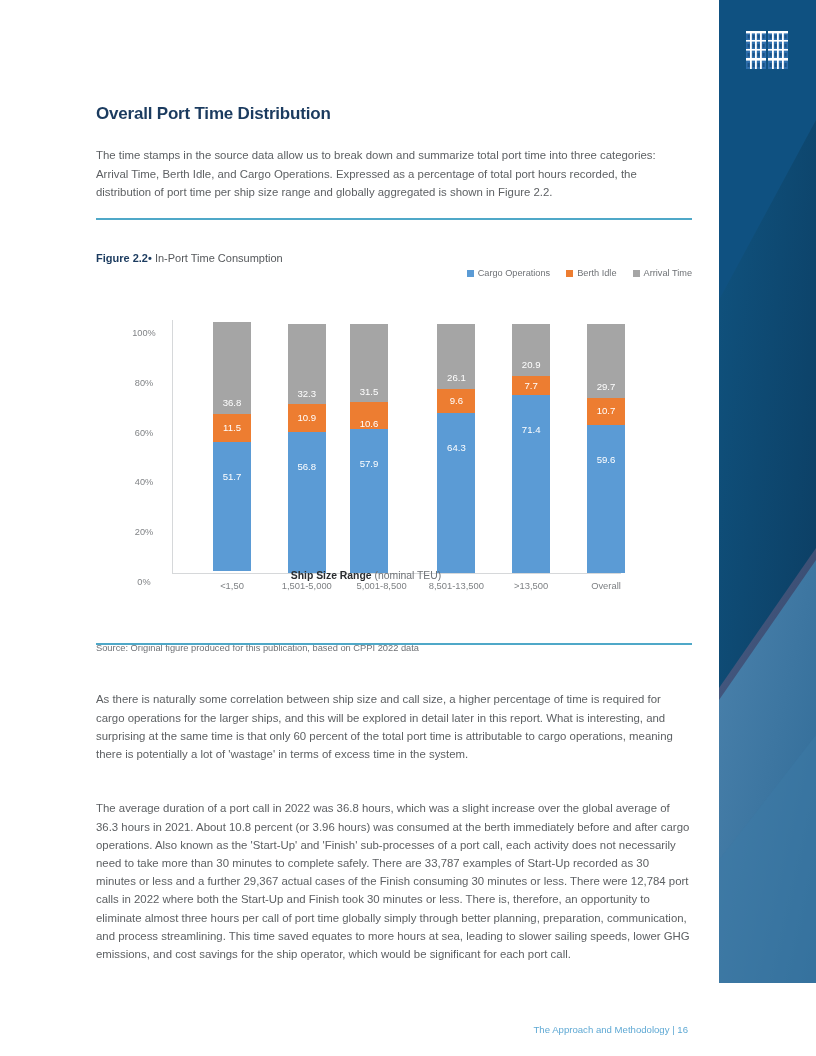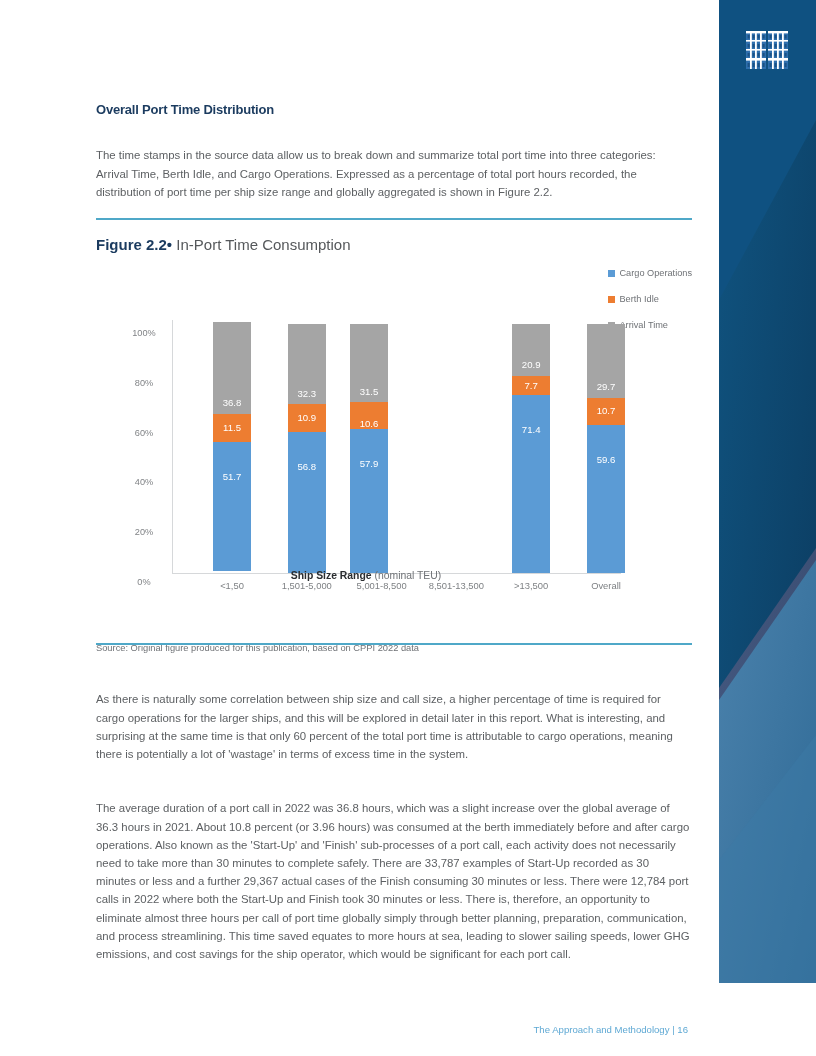--- a/index.html
+++ b/index.html
@@ -41,21 +41,21 @@
     left: 96px;
     top: 0;
     width: 596px;
     height: 1056px;
   }
 
   #page-title {
     position: absolute;
     left: 0;
     top: 93px;
-    font-size: 13px;
+    font-size: 17px;
     font-weight: bold;
     color: #1b3b5f;
     letter-spacing: -0.2px;
   }
 
   .body-par {
     color: #5d6063;
     font-size: 11.4px;
     line-height: 18.2px;
     text-align: left;
@@ -74,22 +74,22 @@
     width: 596px;
     height: 2px;
     background: #4fa8c8;
   }
   #rule-top { top: 218px; }
   #rule-bottom { top: 643px; }
 
   #figure-caption {
     position: absolute;
     left: 0;
-    top: 236px;
-    font-size: 15px;
+    top: 252px;
+    font-size: 11px;
     color: #55585b;
   }
   #figure-caption .fig-num {
     font-weight: bold;
     color: #1b3b5f;
   }
   #figure-caption .fig-dot {
     color: #1b3b5f;
     font-weight: bold;
   }
@@ -102,22 +102,21 @@
     width: 596px;
     height: 335px;
   }
 
   #legend {
     position: absolute;
     right: 0;
     top: 6px;
     display: flex;
     gap: 16px;
-    align-items: flex-start;
-    flex-direction: column;
+    align-items: flex-end;
   }
   .legend-item {
     display: flex;
     align-items: center;
     gap: 4px;
     font-size: 9.2px;
     color: #6f7276;
   }
   .legend-swatch {
     width: 7px;
@@ -401,20 +400,31 @@
             <div class="seg" style="background: rgb(165, 165, 165); height: 78.435px; align-items: flex-end; padding-bottom: 6px; box-sizing: border-box;">
               <span>31.5</span>
             </div>
             <div class="seg" style="background: rgb(237, 125, 49); height: 26.394px; align-items: flex-end;">
               <span>10.6</span>
             </div>
             <div class="seg" style="background: rgb(91, 155, 213); height: 144.171px; align-items: flex-start; padding-top: 30px; box-sizing: border-box;">
               <span>57.9</span>
             </div>
           </div>
+          <div class="bar-group" style="left: 265.4px; height: 249px;">
+            <div class="seg" style="background: rgb(165, 165, 165); height: 64.989px; align-items: flex-end; padding-bottom: 6px; box-sizing: border-box;">
+              <span>26.1</span>
+            </div>
+            <div class="seg" style="background: rgb(237, 125, 49); height: 23.904px;">
+              <span>9.6</span>
+            </div>
+            <div class="seg" style="background: rgb(91, 155, 213); height: 160.107px; align-items: flex-start; padding-top: 30px; box-sizing: border-box;">
+              <span>64.3</span>
+            </div>
+          </div>
           <div class="bar-group" style="left: 340.2px; height: 249px;">
             <div class="seg" style="background: rgb(165, 165, 165); height: 52.041px; align-items: flex-end; padding-bottom: 6px; box-sizing: border-box;">
               <span>20.9</span>
             </div>
             <div class="seg" style="background: rgb(237, 125, 49); height: 19.173px;">
               <span>7.7</span>
             </div>
             <div class="seg" style="background: rgb(91, 155, 213); height: 177.786px; align-items: flex-start; padding-top: 30px; box-sizing: border-box;">
               <span>71.4</span>
             </div>

